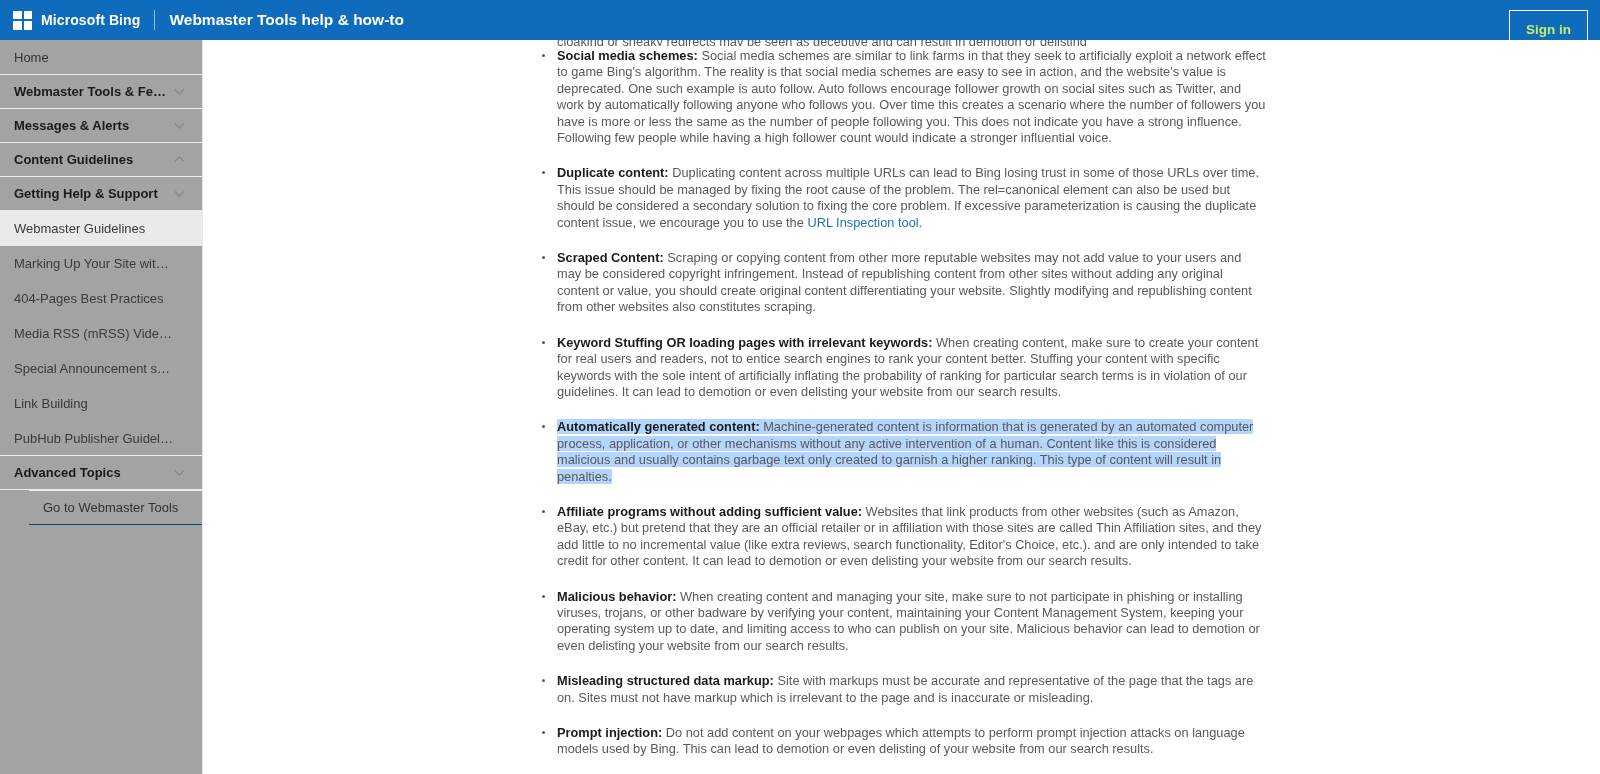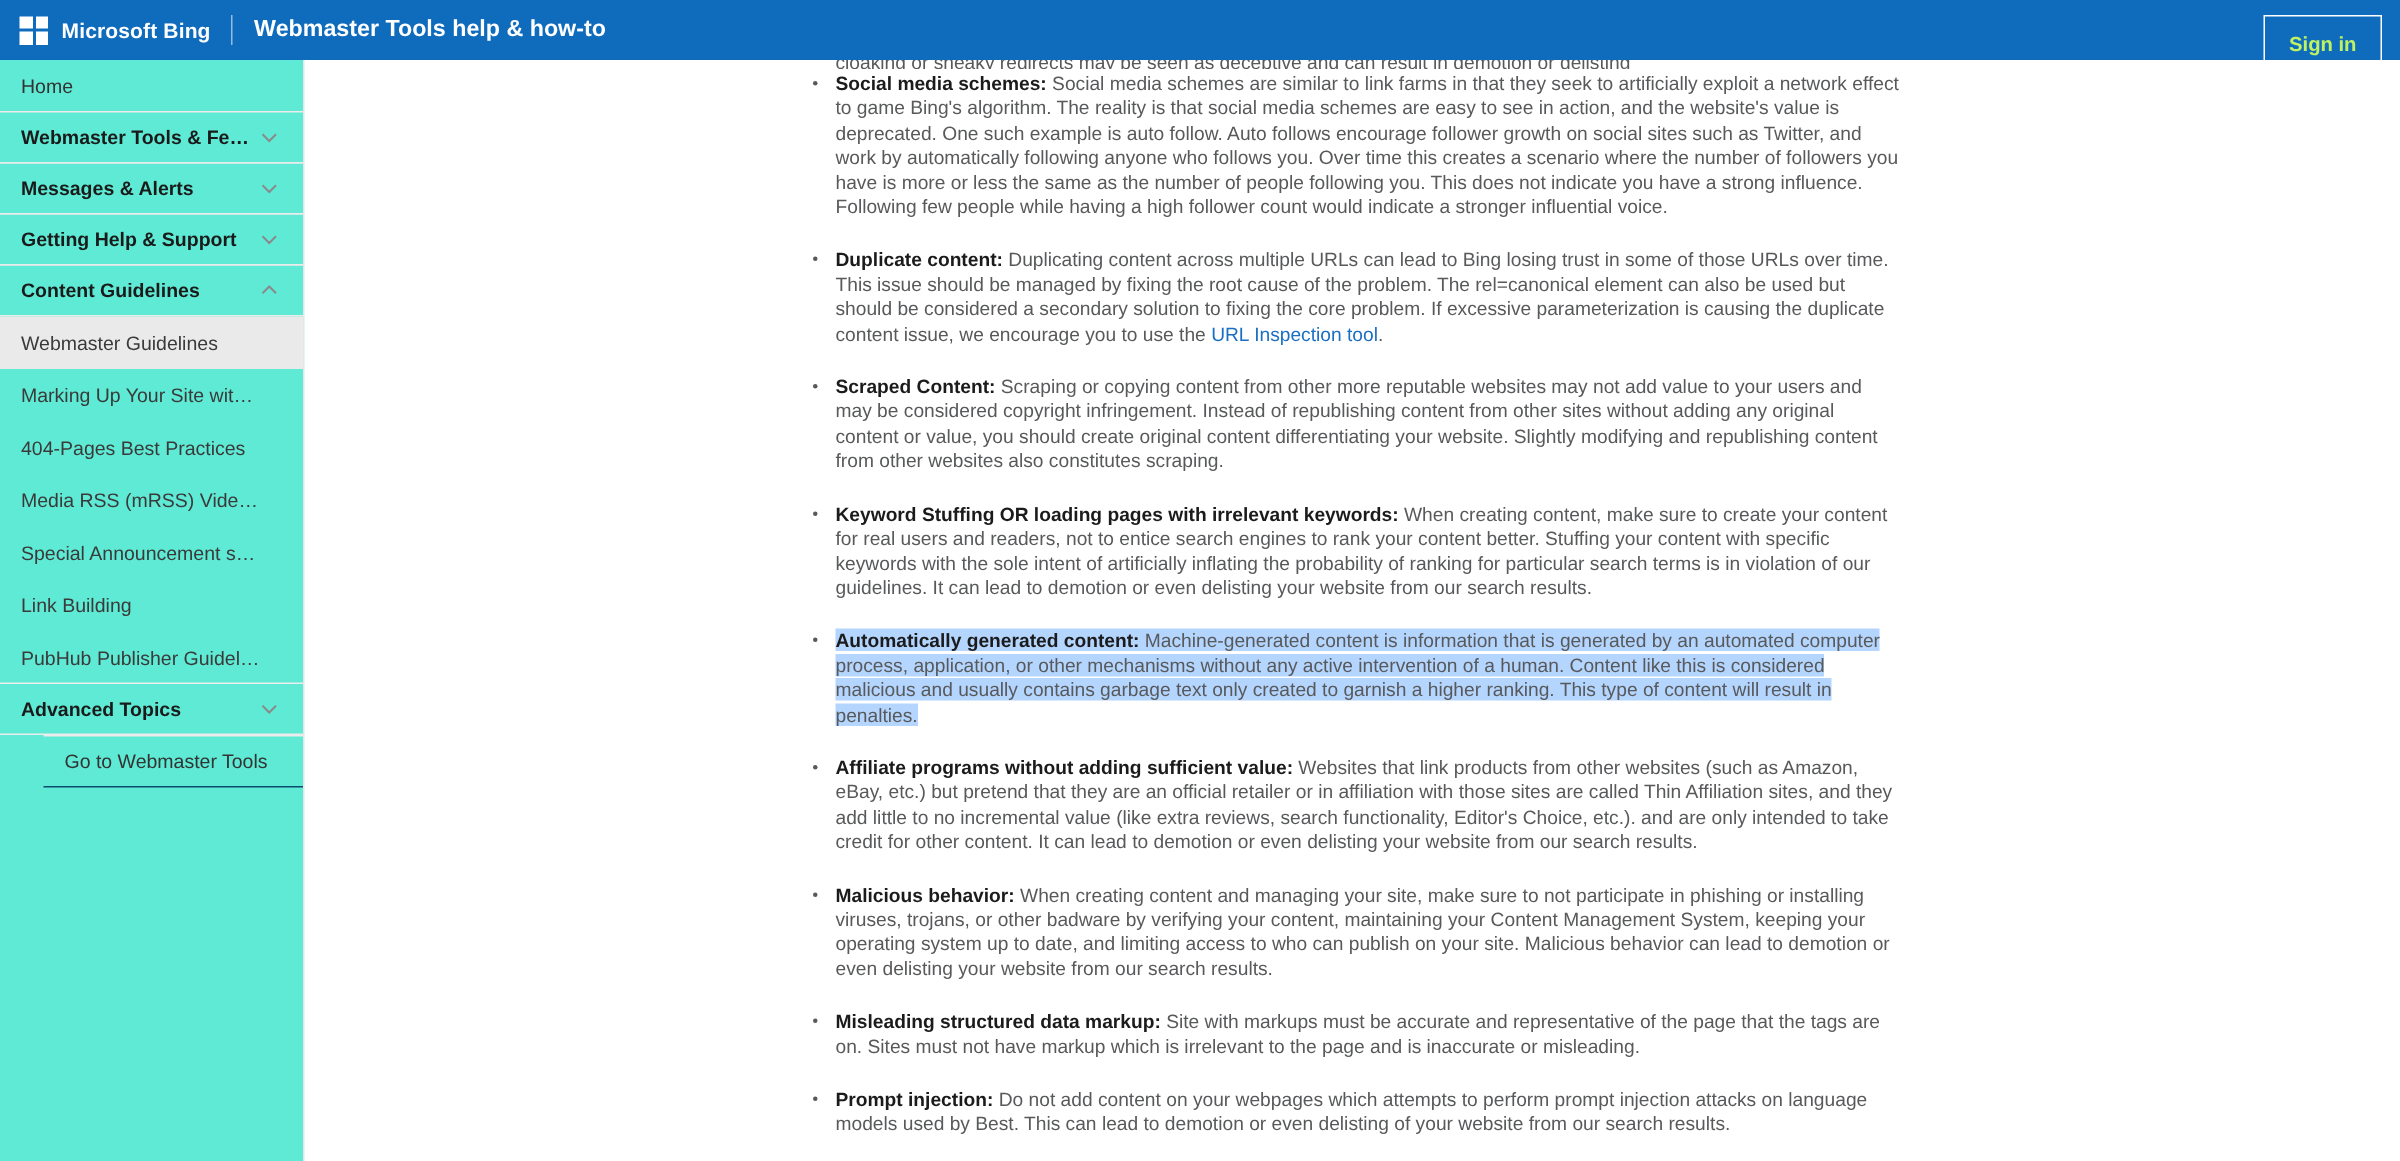--- a/index.html
+++ b/index.html
@@ -61,21 +61,21 @@
     font-weight: 700;
     line-height: 24px;
     cursor: pointer;
   }
 
   
   #sidebar {
     position: absolute;
     top: 40px; left: 0;
     width: 203px; height: 734px;
-    background: #5eead4;
+    background: #a3a3a3;
     border-right: 1px solid #e6e6e6;
     overflow: hidden;
   }
   .nav-row {
     position: relative;
     padding: 0 14px;
     display: flex; align-items: center;
     min-height: 35px;
     cursor: pointer;
     font-size: 13px;
@@ -204,32 +204,32 @@
     </div>
     <div class="nav-row group">
       <span class="nav-label">Messages &amp; Alerts</span>
       <span class="chev">
         <svg width="13" height="13" viewBox="0 0 13 13">
           <path d="M2 4.5 L6.5 9 L11 4.5" fill="none" stroke="#8a8a8a" stroke-width="1.3"></path>
         </svg>
       </span>
     </div>
     <div class="nav-row group">
+      <span class="nav-label">Content Guidelines</span>
+      <span class="chev">
+        <svg width="13" height="13" viewBox="0 0 13 13">
+          <path d="M2 8.5 L6.5 4 L11 8.5" fill="none" stroke="#8a8a8a" stroke-width="1.3"></path>
+        </svg>
+      </span>
+    </div>
+    <div class="nav-row group">
       <span class="nav-label">Getting Help &amp; Support</span>
       <span class="chev">
         <svg width="13" height="13" viewBox="0 0 13 13">
           <path d="M2 4.5 L6.5 9 L11 4.5" fill="none" stroke="#8a8a8a" stroke-width="1.3"></path>
-        </svg>
-      </span>
-    </div>
-    <div class="nav-row group">
-      <span class="nav-label">Content Guidelines</span>
-      <span class="chev">
-        <svg width="13" height="13" viewBox="0 0 13 13">
-          <path d="M2 8.5 L6.5 4 L11 8.5" fill="none" stroke="#8a8a8a" stroke-width="1.3"></path>
         </svg>
       </span>
     </div>
     <div class="nav-row child selected">
       <span class="nav-label">Webmaster Guidelines</span>
     </div>
     <div class="nav-row child">
       <span class="nav-label">Marking Up Your Site with Stru…</span>
     </div>
     <div class="nav-row child">
@@ -265,16 +265,16 @@
     <div class="clipped-line">cloaking or sneaky redirects may be seen as deceptive and can result in demotion or delisting</div>
     <ul class="guidelines">
         <li><span class="term">Social media schemes:</span><span> Social media schemes are similar to link farms in that they seek to artificially exploit a network effect to game Bing's algorithm. The reality is that social media schemes are easy to see in action, and the website's value is deprecated. One such example is auto follow. Auto follows encourage follower growth on social sites such as Twitter, and work by automatically following anyone who follows you. Over time this creates a scenario where the number of followers you have is more or less the same as the number of people following you. This does not indicate you have a strong influence. Following few people while having a high follower count would indicate a stronger influential voice.</span></li>
         <li><span class="term">Duplicate content:</span><span> Duplicating content across multiple URLs can lead to Bing losing trust in some of those URLs over time. This issue should be managed by fixing the root cause of the problem. The rel=canonical element can also be used but should be considered a secondary solution to fixing the core problem. If excessive parameterization is causing the duplicate content issue, we encourage you to use the </span><a class="inline-link">URL Inspection tool</a><span>.</span></li>
         <li><span class="term">Scraped Content:</span><span> Scraping or copying content from other more reputable websites may not add value to your users and may be considered copyright infringement. Instead of republishing content from other sites without adding any original content or value, you should create original content differentiating your website. Slightly modifying and republishing content from other websites also constitutes scraping.</span></li>
         <li><span class="term">Keyword Stuffing OR loading pages with irrelevant keywords:</span><span> When creating content, make sure to create your content for real users and readers, not to entice search engines to rank your content better. Stuffing your content with specific keywords with the sole intent of artificially inflating the probability of ranking for particular search terms is in violation of our guidelines. It can lead to demotion or even delisting your website from our search results.</span></li>
         <li class="selected"><span class="sel"><span class="term">Automatically generated content:</span><span> Machine-generated content is information that is generated by an automated computer process, application, or other mechanisms without any active intervention of a human. Content like this is considered malicious and usually contains garbage text only created to garnish a higher ranking. This type of content will result in penalties.</span></span></li>
         <li><span class="term">Affiliate programs without adding sufficient value:</span><span> Websites that link products from other websites (such as Amazon, eBay, etc.) but pretend that they are an official retailer or in affiliation with those sites are called Thin Affiliation sites, and they add little to no incremental value (like extra reviews, search functionality, Editor's Choice, etc.). and are only intended to take credit for other content. It can lead to demotion or even delisting your website from our search results.</span></li>
         <li><span class="term">Malicious behavior:</span><span> When creating content and managing your site, make sure to not participate in phishing or installing viruses, trojans, or other badware by verifying your content, maintaining your Content Management System, keeping your operating system up to date, and limiting access to who can publish on your site. Malicious behavior can lead to demotion or even delisting your website from our search results.</span></li>
         <li><span class="term">Misleading structured data markup:</span><span> Site with markups must be accurate and representative of the page that the tags are on. Sites must not have markup which is irrelevant to the page and is inaccurate or misleading.</span></li>
-        <li><span class="term">Prompt injection:</span><span> Do not add content on your webpages which attempts to perform prompt injection attacks on language models used by Best. This can lead to demotion or even delisting of your website from our search results.</span></li>
+        <li><span class="term">Prompt injection:</span><span> Do not add content on your webpages which attempts to perform prompt injection attacks on language models used by Bing. This can lead to demotion or even delisting of your website from our search results.</span></li>
       </ul>
   </div>
 </main>
 
 </body></html>

